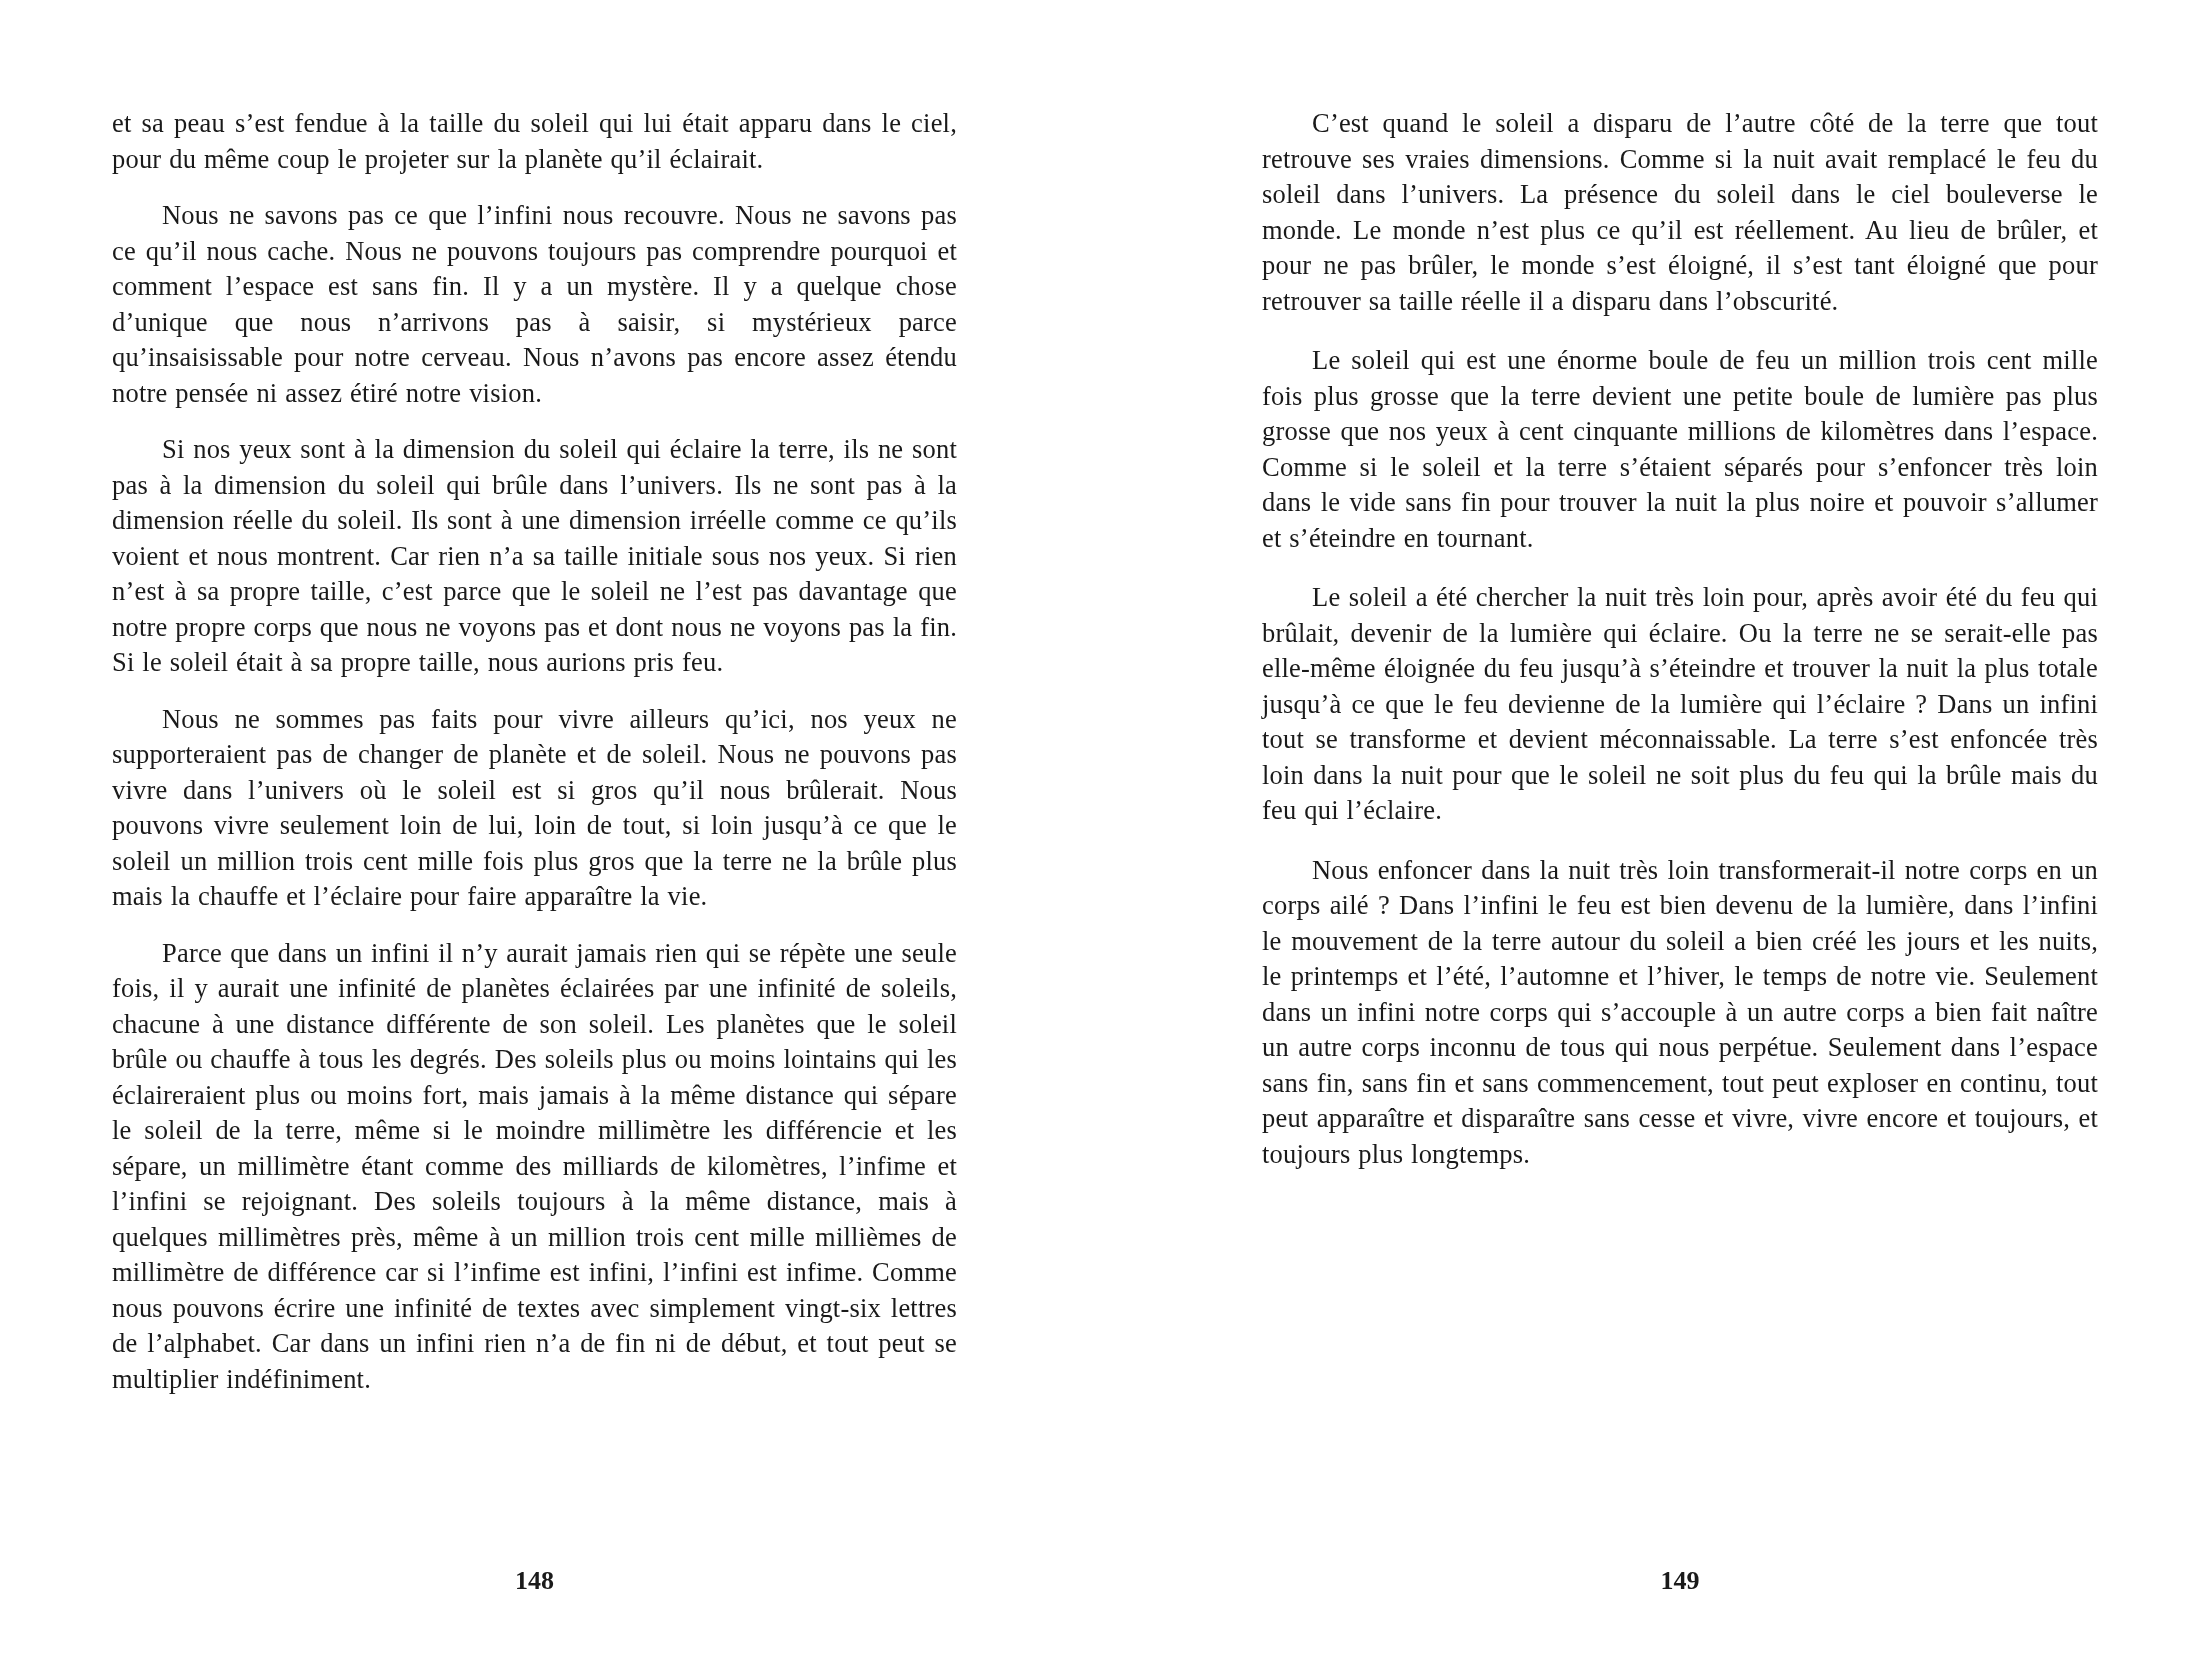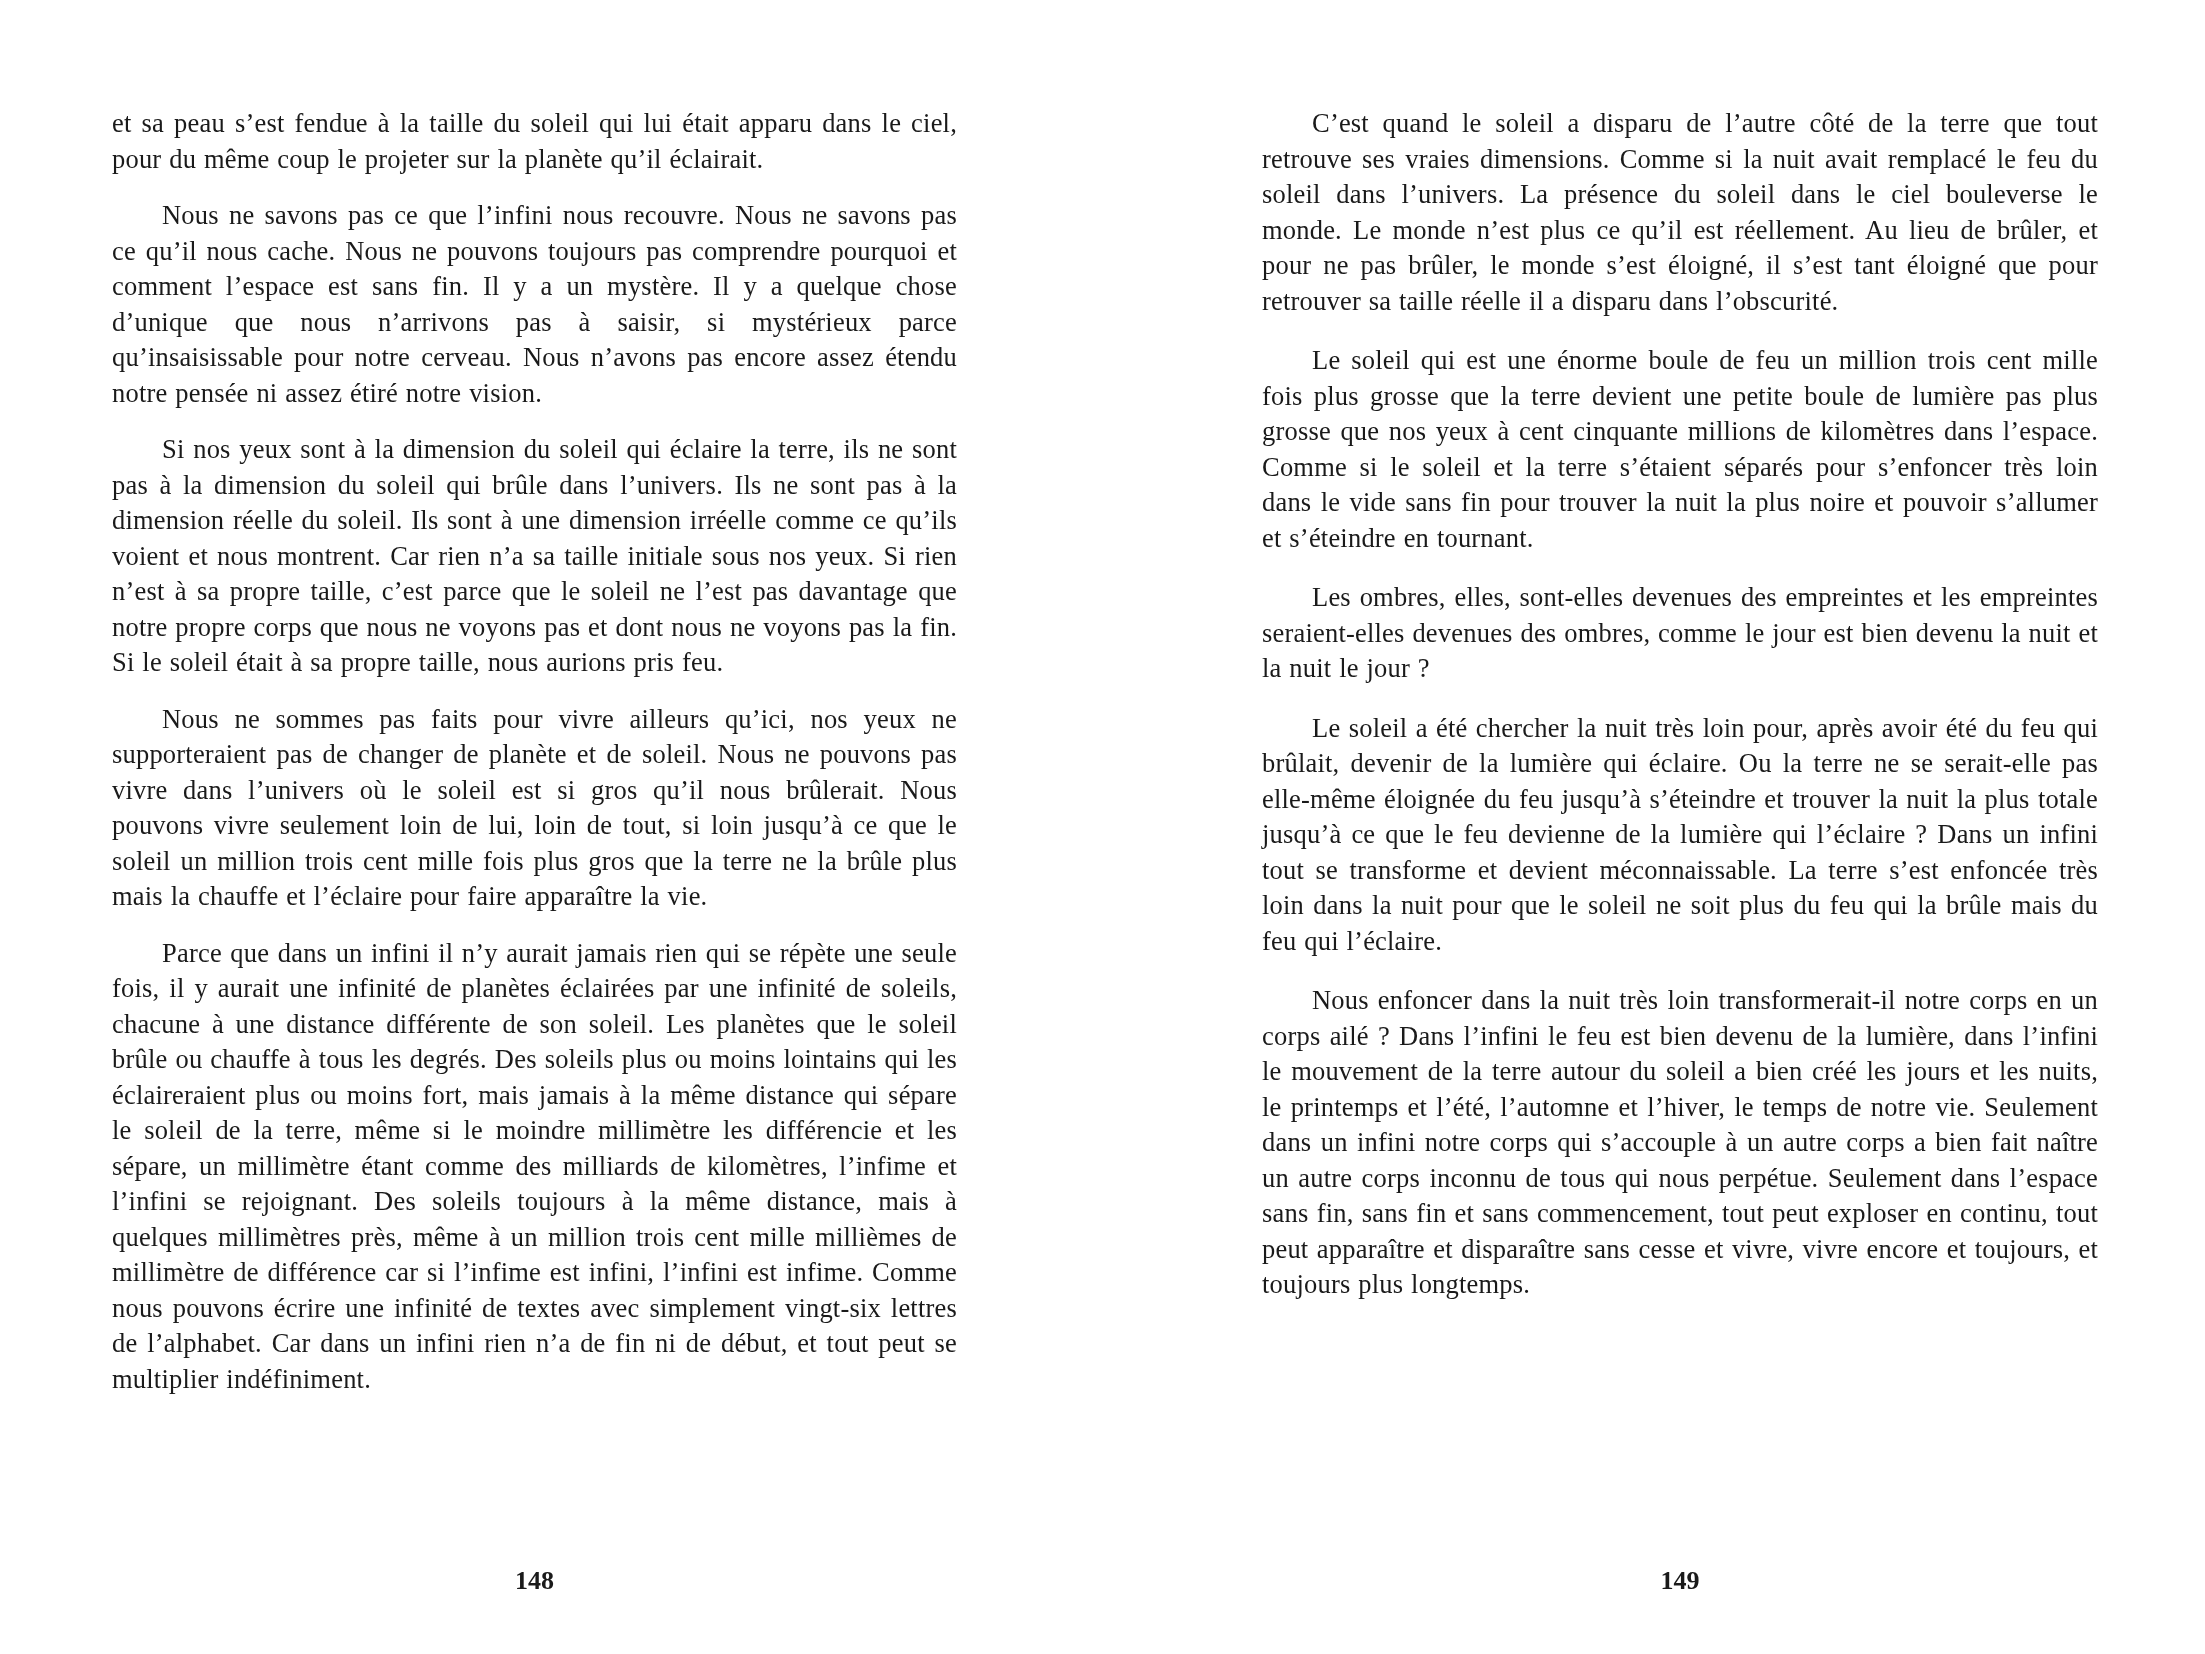--- a/index.html
+++ b/index.html
@@ -69,20 +69,19 @@
         <p class="para indent">Nous ne sommes pas faits pour vivre ailleurs qu’ici, nos yeux ne supporteraient pas de changer de planète et de soleil. Nous ne pouvons pas vivre dans l’univers où le soleil est si gros qu’il nous brûlerait. Nous pouvons vivre seulement loin de lui, loin de tout, si loin jusqu’à ce que le soleil un million trois cent mille fois plus gros que la terre ne la brûle plus mais la chauffe et l’éclaire pour faire apparaître la vie.</p>
         <p class="para indent">Parce que dans un infini il n’y aurait jamais rien qui se répète une seule fois, il y aurait une infinité de planètes éclairées par une infinité de soleils, chacune à une distance différente de son soleil. Les planètes que le soleil brûle ou chauffe à tous les degrés. Des soleils plus ou moins lointains qui les éclaireraient plus ou moins fort, mais jamais à la même distance qui sépare le soleil de la terre, même si le moindre millimètre les différencie et les sépare, un millimètre étant comme des milliards de kilomètres, l’infime et l’infini se rejoignant. Des soleils toujours à la même distance, mais à quelques millimètres près, même à un million trois cent mille millièmes de millimètre de différence car si l’infime est infini, l’infini est infime. Comme nous pouvons écrire une infinité de textes avec simplement vingt-six lettres de l’alphabet. Car dans un infini rien n’a de fin ni de début, et tout peut se multiplier indéfiniment.</p>
       </div>
     <div class="folio">148</div>
   </div>
 
   <div class="page page-right">
     <div class="text-block">
         <p class="para indent">C’est quand le soleil a disparu de l’autre côté de la terre que tout retrouve ses vraies dimensions. Comme si la nuit avait remplacé le feu du soleil dans l’univers. La présence du soleil dans le ciel bouleverse le monde. Le monde n’est plus ce qu’il est réellement. Au lieu de brûler, et pour ne pas brûler, le monde s’est éloigné, il s’est tant éloigné que pour retrouver sa taille réelle il a disparu dans l’obscurité.</p>
         <p class="para indent">Le soleil qui est une énorme boule de feu un million trois cent mille fois plus grosse que la terre devient une petite boule de lumière pas plus grosse que nos yeux à cent cinquante millions de kilomètres dans l’espace. Comme si le soleil et la terre s’étaient séparés pour s’enfoncer très loin dans le vide sans fin pour trouver la nuit la plus noire et pouvoir s’allumer et s’éteindre en tournant.</p>
-        <p class="para indent">Les ombres, elles, sont-elles devenues des empreintes et les empreintes seraient-elles devenues des ombres, comme le jour est bien devenu la nuit et la nuit le jour ?</p>
         <p class="para indent">Le soleil a été chercher la nuit très loin pour, après avoir été du feu qui brûlait, devenir de la lumière qui éclaire. Ou la terre ne se serait-elle pas elle-même éloignée du feu jusqu’à s’éteindre et trouver la nuit la plus totale jusqu’à ce que le feu devienne de la lumière qui l’éclaire ? Dans un infini tout se transforme et devient méconnaissable. La terre s’est enfoncée très loin dans la nuit pour que le soleil ne soit plus du feu qui la brûle mais du feu qui l’éclaire.</p>
         <p class="para indent">Nous enfoncer dans la nuit très loin transformerait-il notre corps en un corps ailé ? Dans l’infini le feu est bien devenu de la lumière, dans l’infini le mouvement de la terre autour du soleil a bien créé les jours et les nuits, le printemps et l’été, l’automne et l’hiver, le temps de notre vie. Seulement dans un infini notre corps qui s’accouple à un autre corps a bien fait naître un autre corps inconnu de tous qui nous perpétue. Seulement dans l’espace sans fin, sans fin et sans commencement, tout peut exploser en continu, tout peut apparaître et disparaître sans cesse et vivre, vivre encore et toujours, et toujours plus longtemps.</p>
       </div>
     <div class="folio">149</div>
   </div>
 
 </div>
 
 </body></html>

